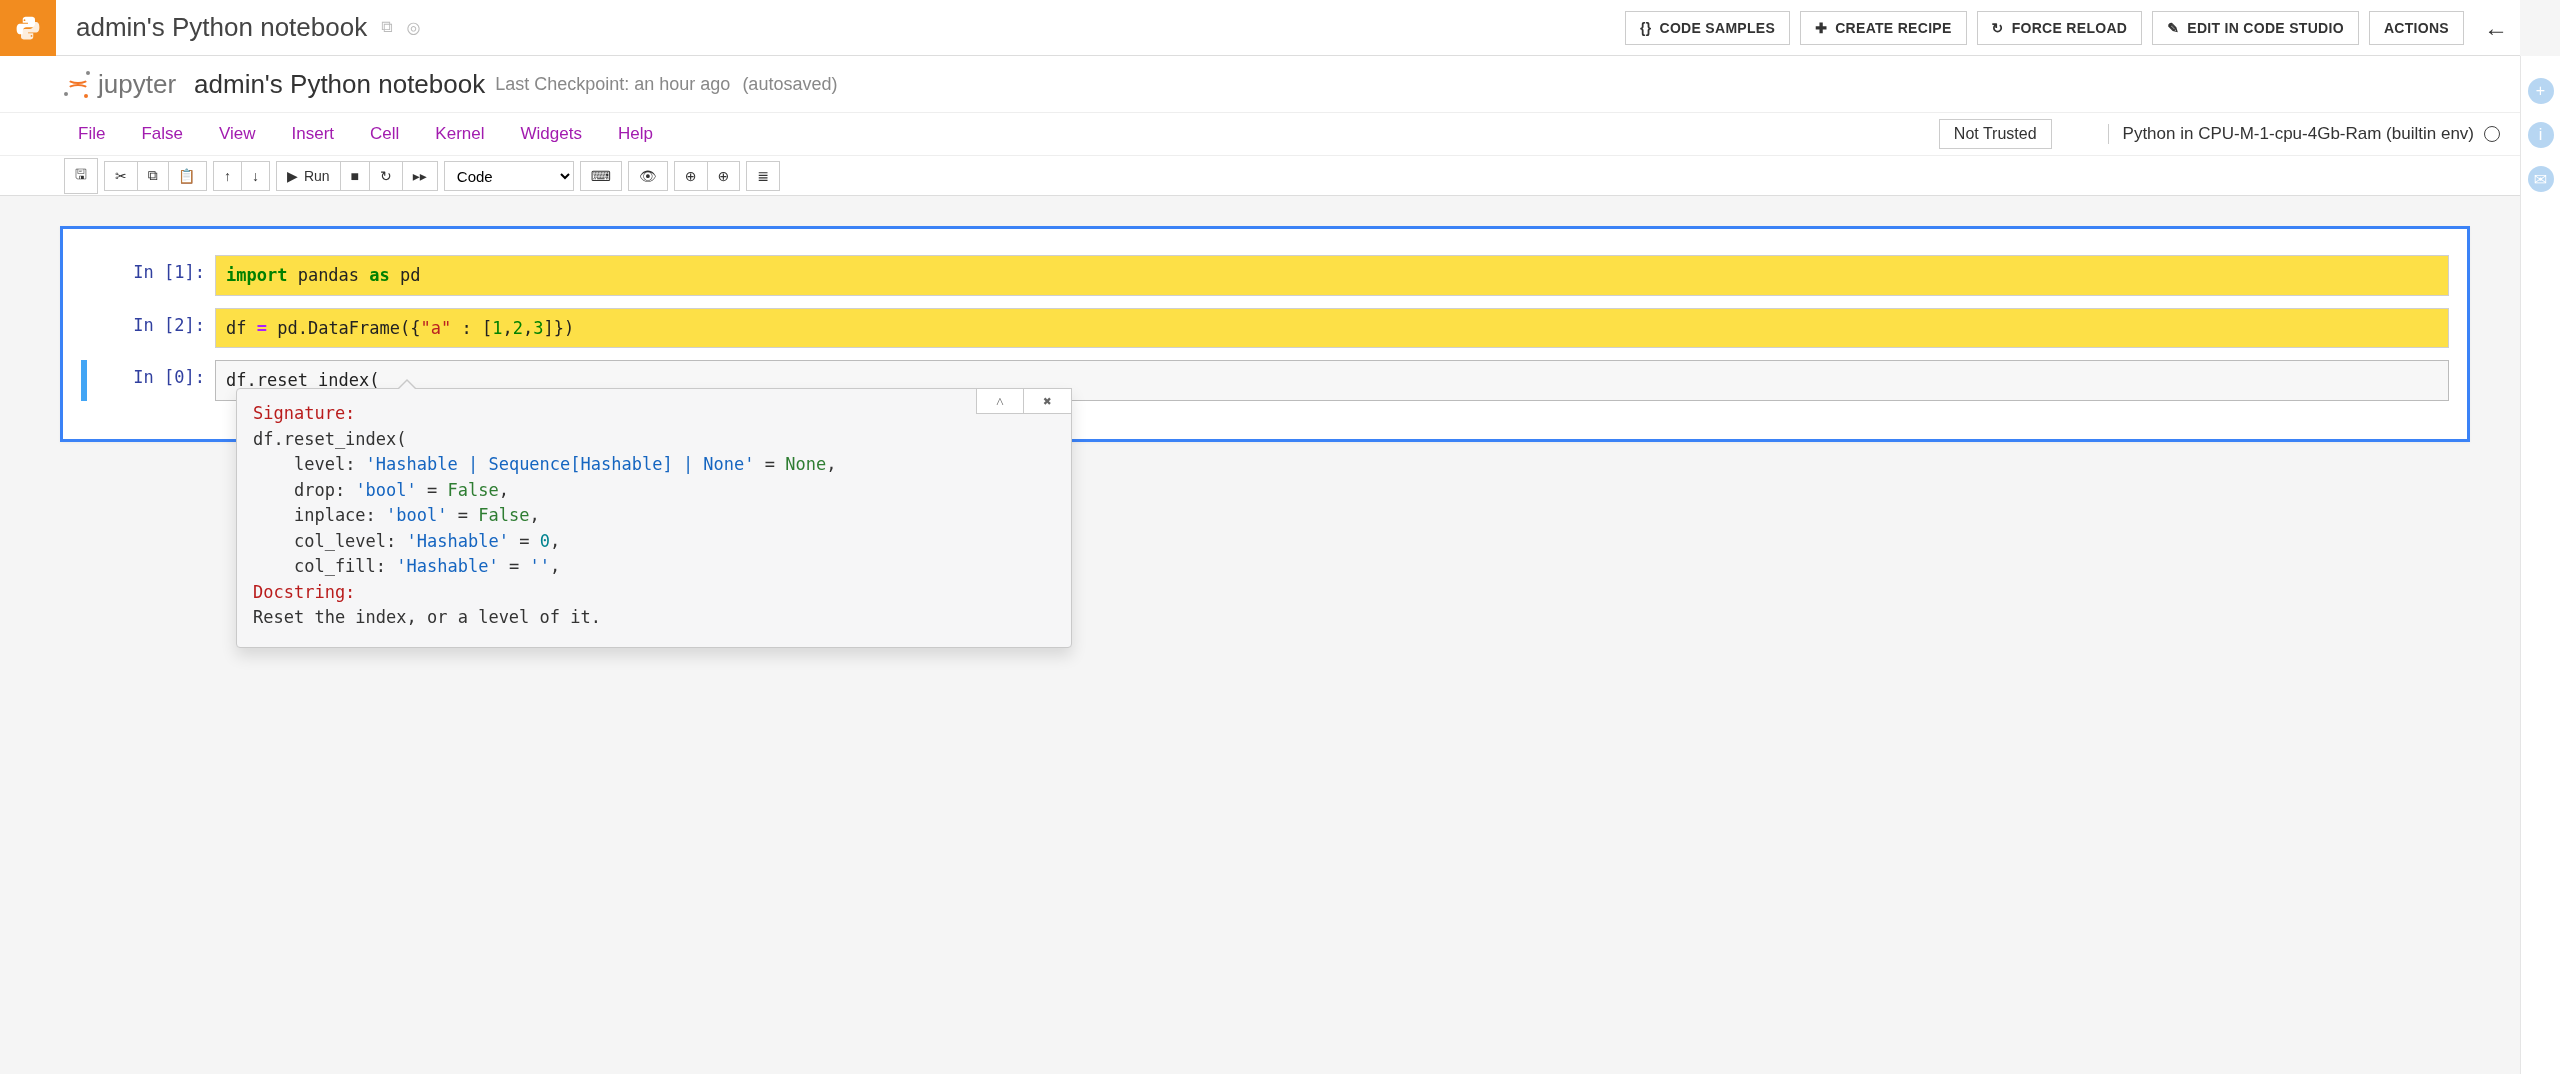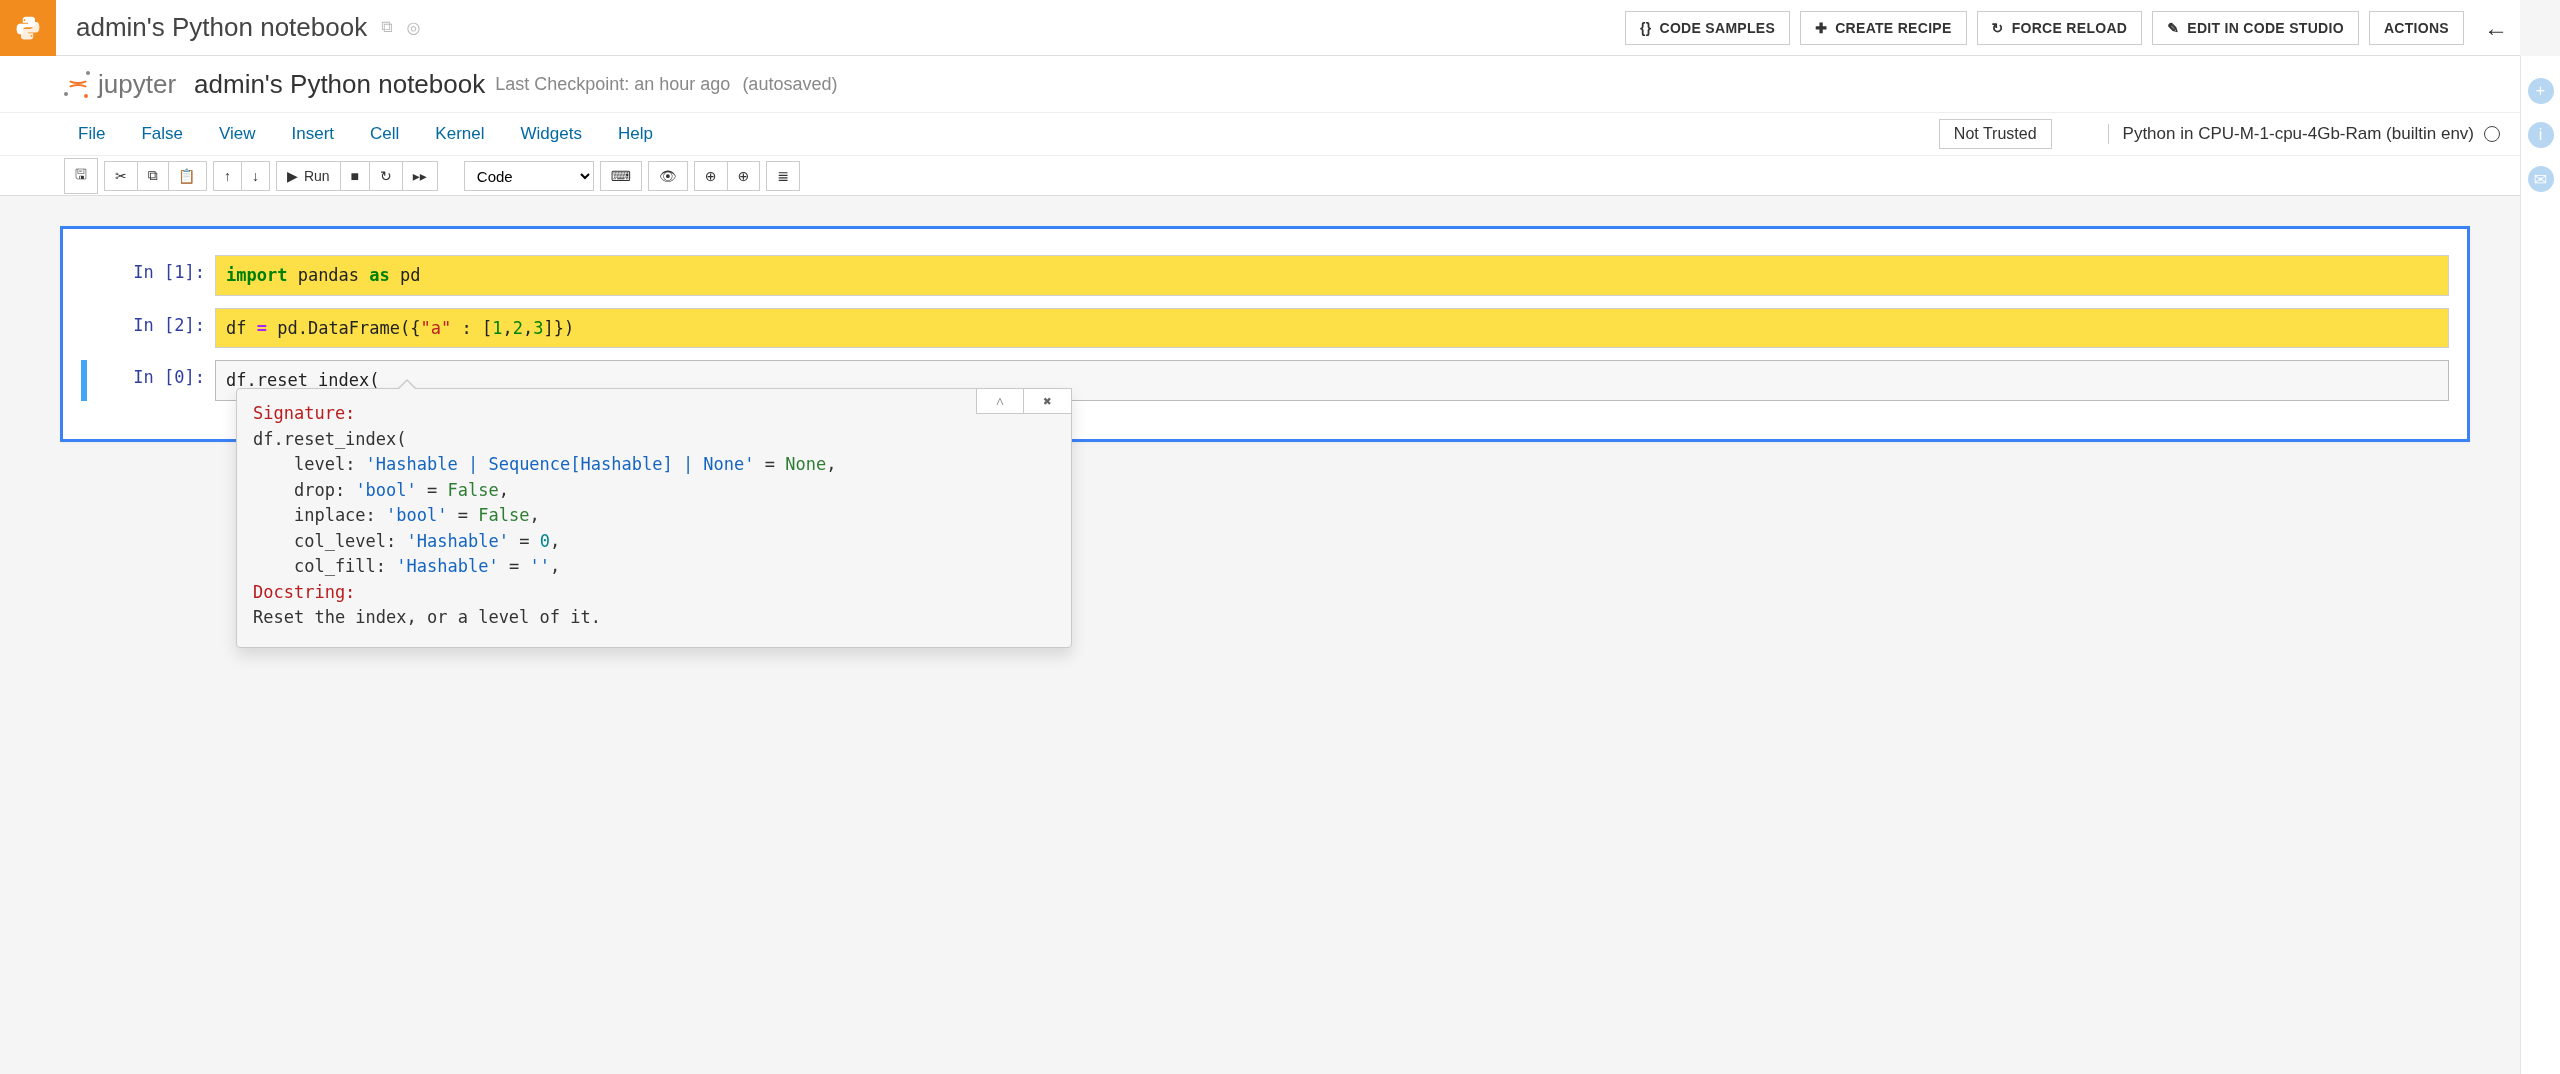--- a/index.html
+++ b/index.html
@@ -107,21 +107,21 @@
     height: 44px;
     background: #fff;
     border-top: 1px solid #eee;
     border-bottom: 1px solid #eee;
     display: flex;
     align-items: center;
     padding: 0 20px 0 78px;
     gap: 36px;
     width: calc(100% - 40px);
   }
-  .menu-item { font-size: 17px; color: #0369a1; cursor: pointer; }
+  .menu-item { font-size: 17px; color: #a21caf; cursor: pointer; }
   .menu-bar .spacer { flex: 1; }
   .trust-btn {
     border: 1px solid #ccc;
     background: #fff;
     padding: 5px 14px;
     font-size: 16px;
     color: #333;
     cursor: pointer;
   }
   .kernel-info {
@@ -158,21 +158,20 @@
   }
   .tool-group .tool-btn + .tool-btn { border-left: none; }
   .cell-type-select {
     border: 1px solid #ccc;
     background: #fff;
     padding: 5px 8px;
     font-size: 15px;
     min-width: 130px;
     height: 30px;
     cursor: pointer;
-    margin-left: 20px;
   }
   
   .nb-area {
     padding: 30px 50px 0 60px;
     width: calc(100% - 40px);
   }
   .nb-paper {
     background: #fff;
     border: 3px solid #3b82f6;
     box-shadow: 0 1px 3px rgba(0,0,0,0.04);

